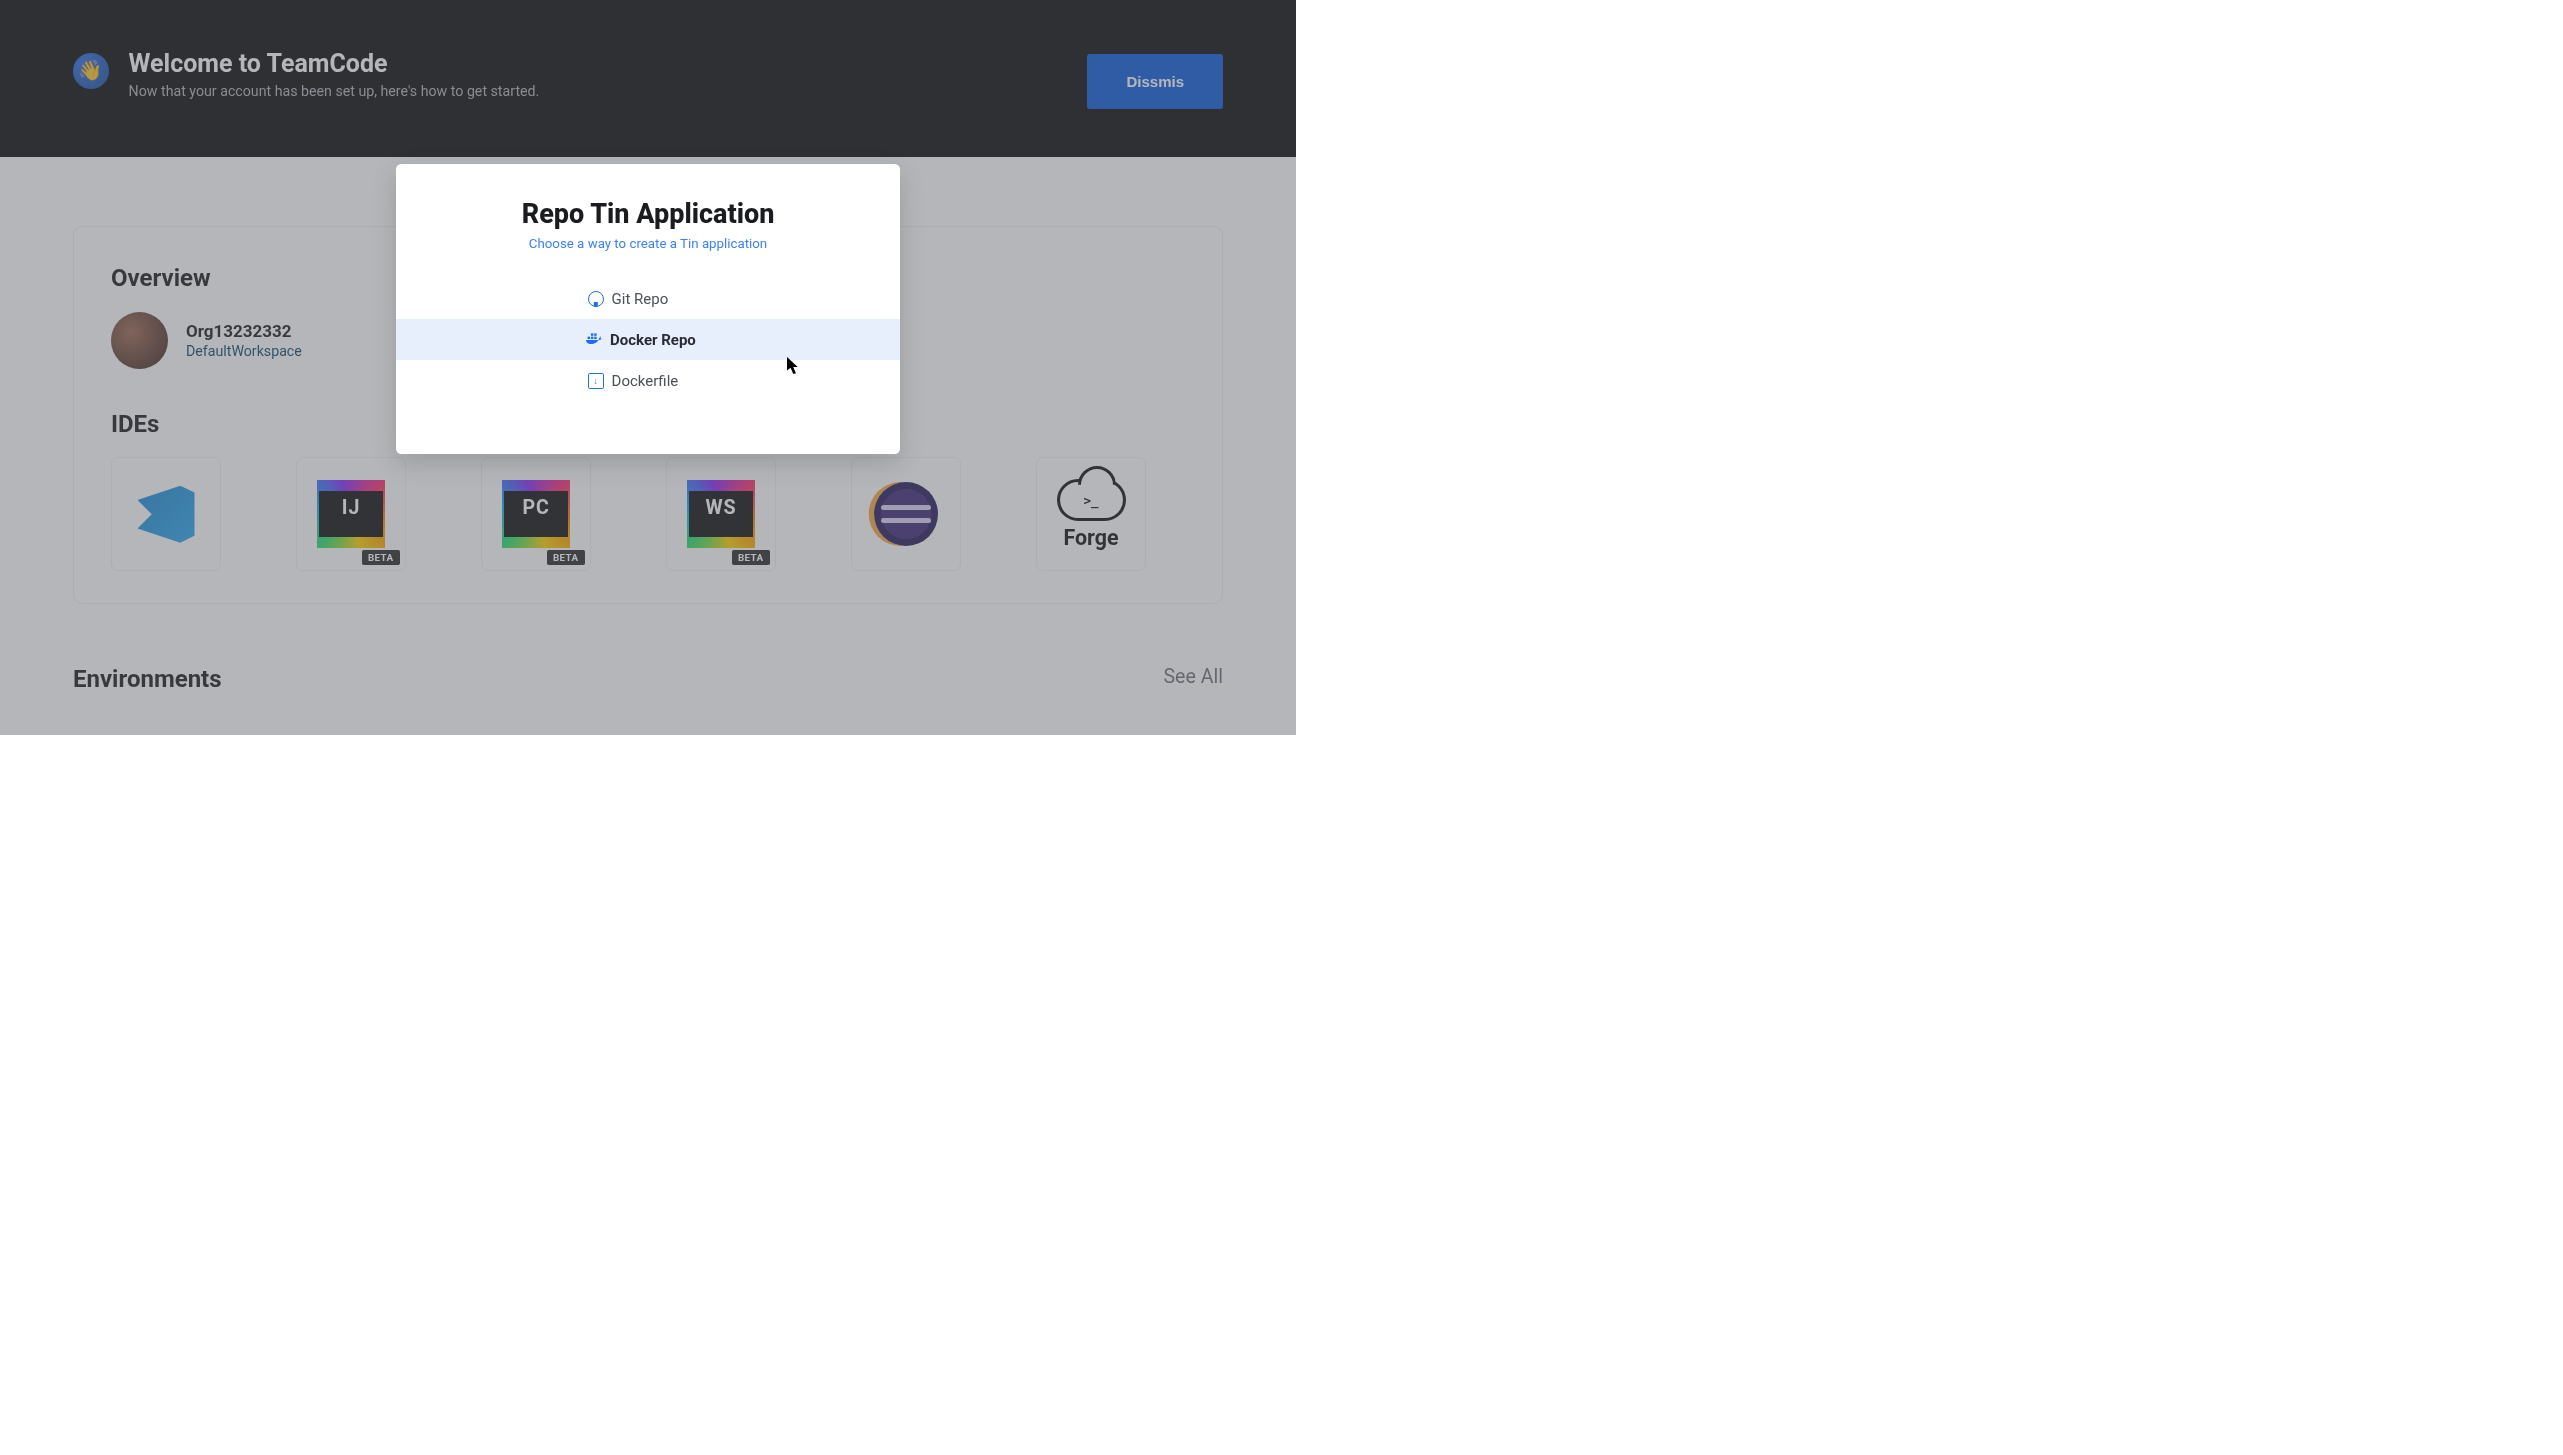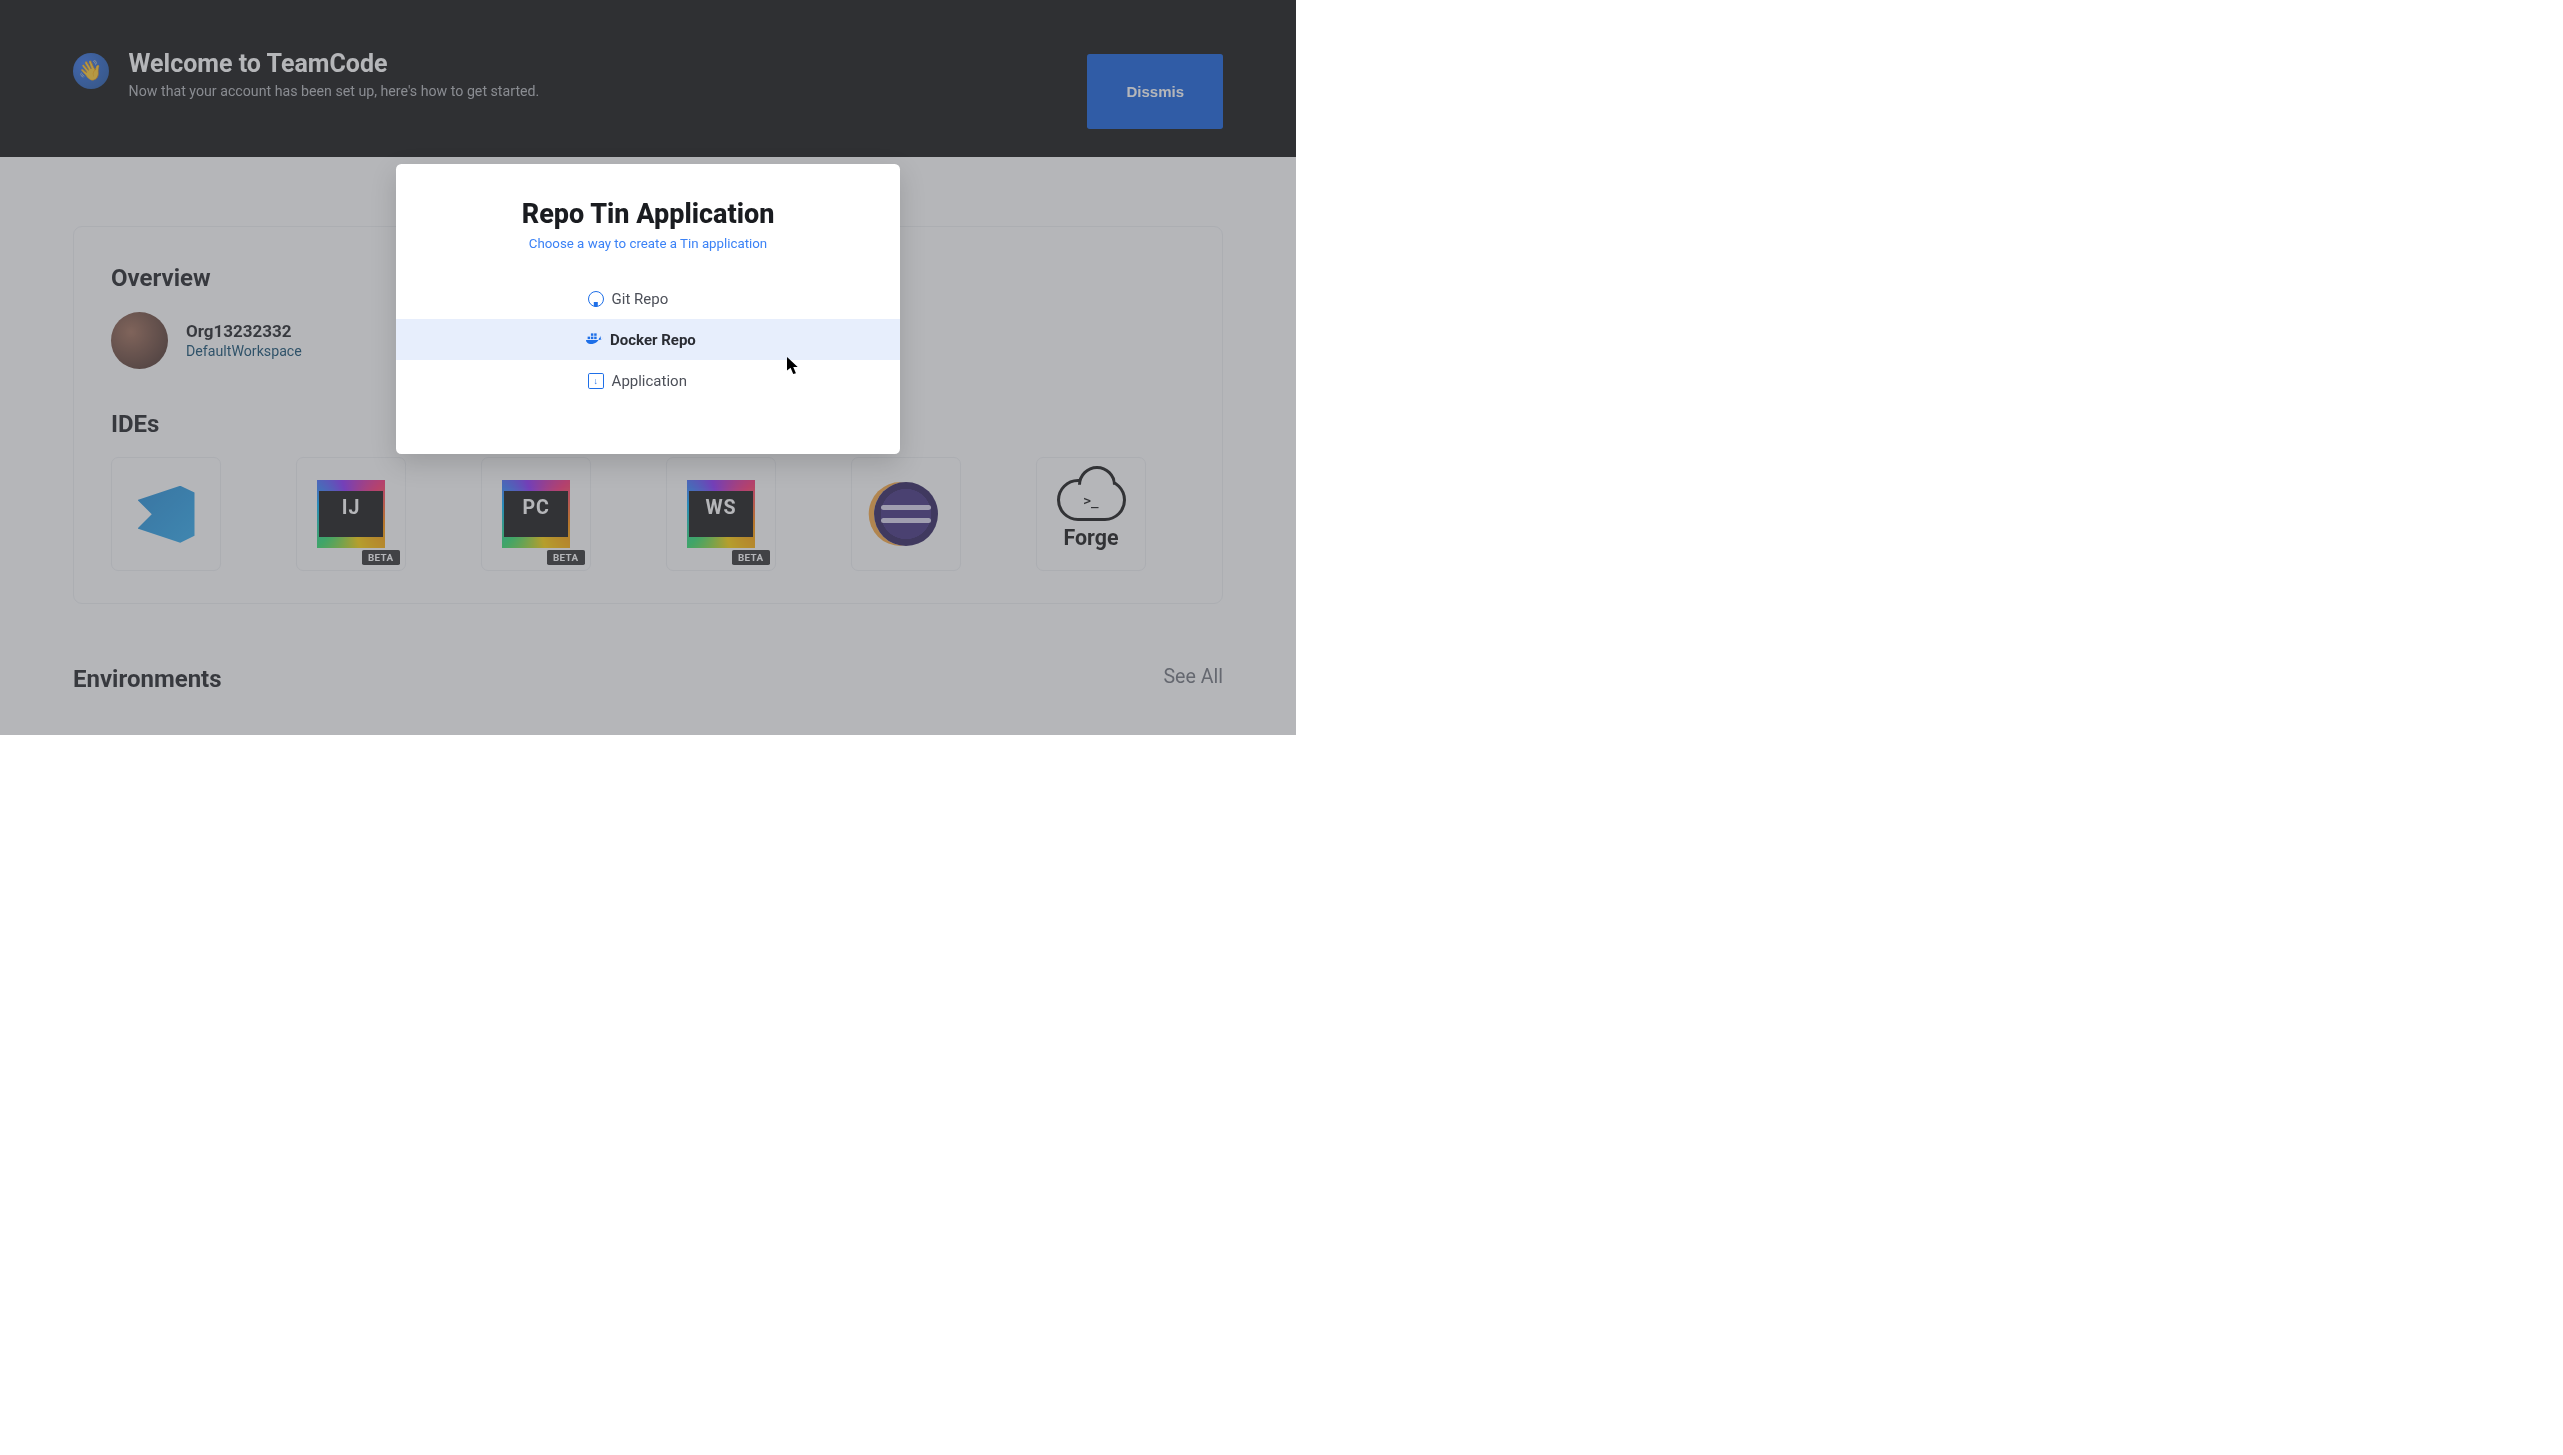--- a/index.html
+++ b/index.html
@@ -50,21 +50,21 @@
   }
   .banner-subtitle {
     font-size: 14.2px;
     color: #b0b2b7;
     font-weight: 400;
   }
   .dismiss-btn {
     background: #0d5cdd;
     color: #fff;
     border: none;
-    padding: 29px 39px;
+    padding: 19px 39px;
     font-size: 15px;
     font-weight: 600;
     border-radius: 2.7px;
     cursor: pointer;
     margin-top: 5.3px;
   }
 
   
   .main {
     padding: 0 73px;
@@ -383,21 +383,21 @@
                 <path d="M0 9h16c2 0 4-1 5-3 0 0-1 2-3 2 1-2 0-4 0-4s0 2-1 3c0 0 0-1-1-1 0 5-5 8-10 8C3 14 0 12 0 9z"></path>
               </g>
             </svg>
         </span>
         <span>Docker Repo</span>
       </div>
       <div class="modal-option">
         <span class="opt-icon">
             <span class="file-ico">↓</span>
           </span>
-        <span>Application</span>
+        <span>Dockerfile</span>
       </div>
     </div>
   </div>
 </div>
 
 <div class="cursor-pointer">
   <svg width="12.5" height="18" viewBox="0 0 14 20">
       <path d="M0 0 L0 15 L4 12 L7 19 L10 18 L7 11 L12 11 Z" fill="#000"></path>
     </svg>
 </div>

